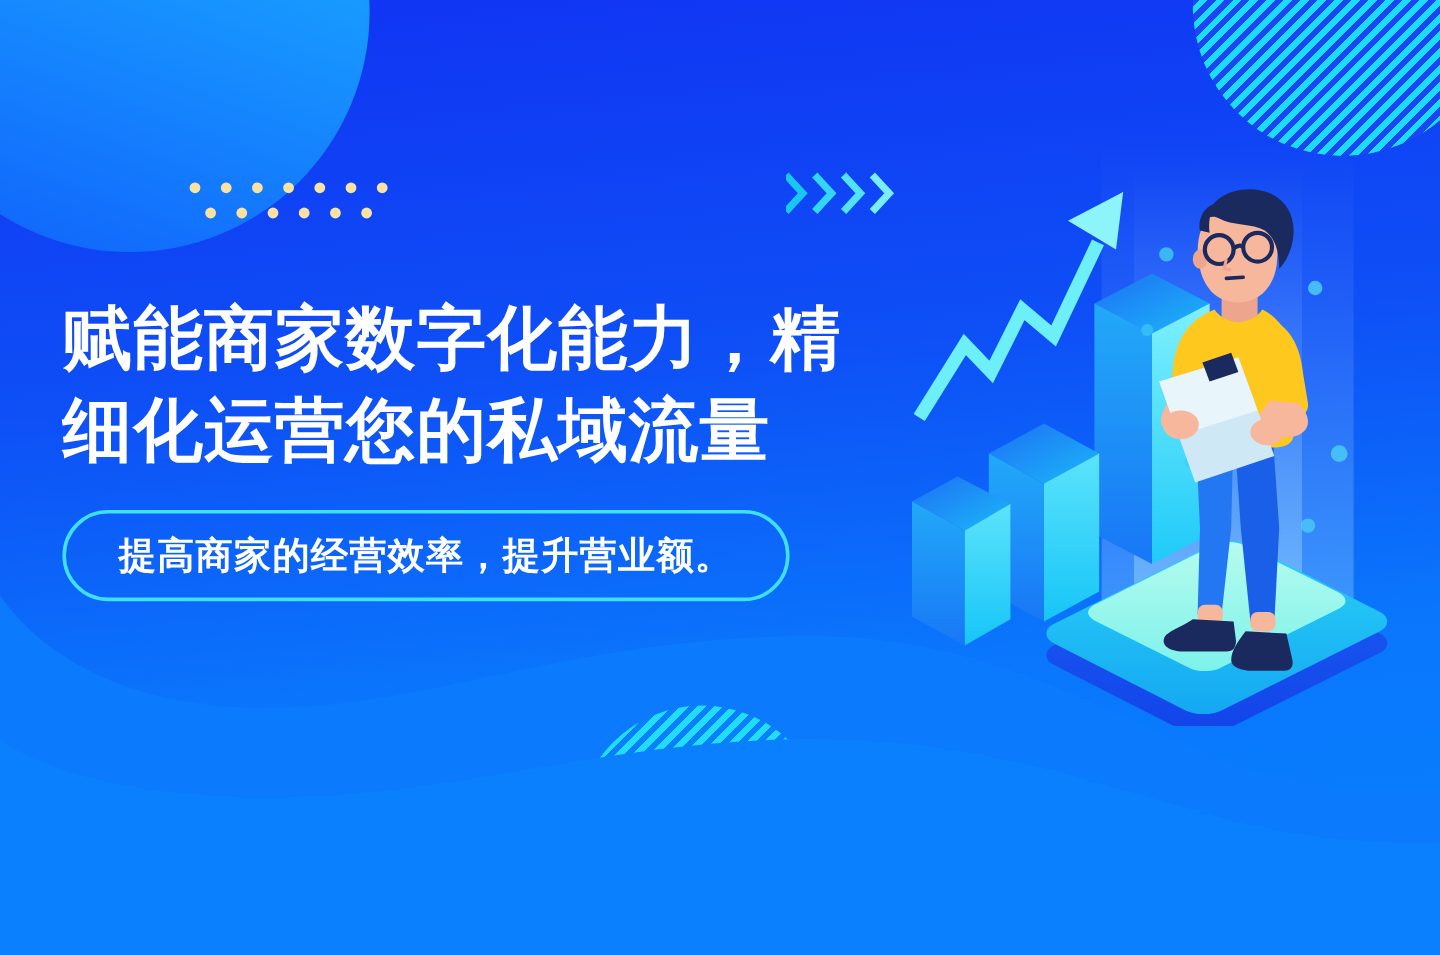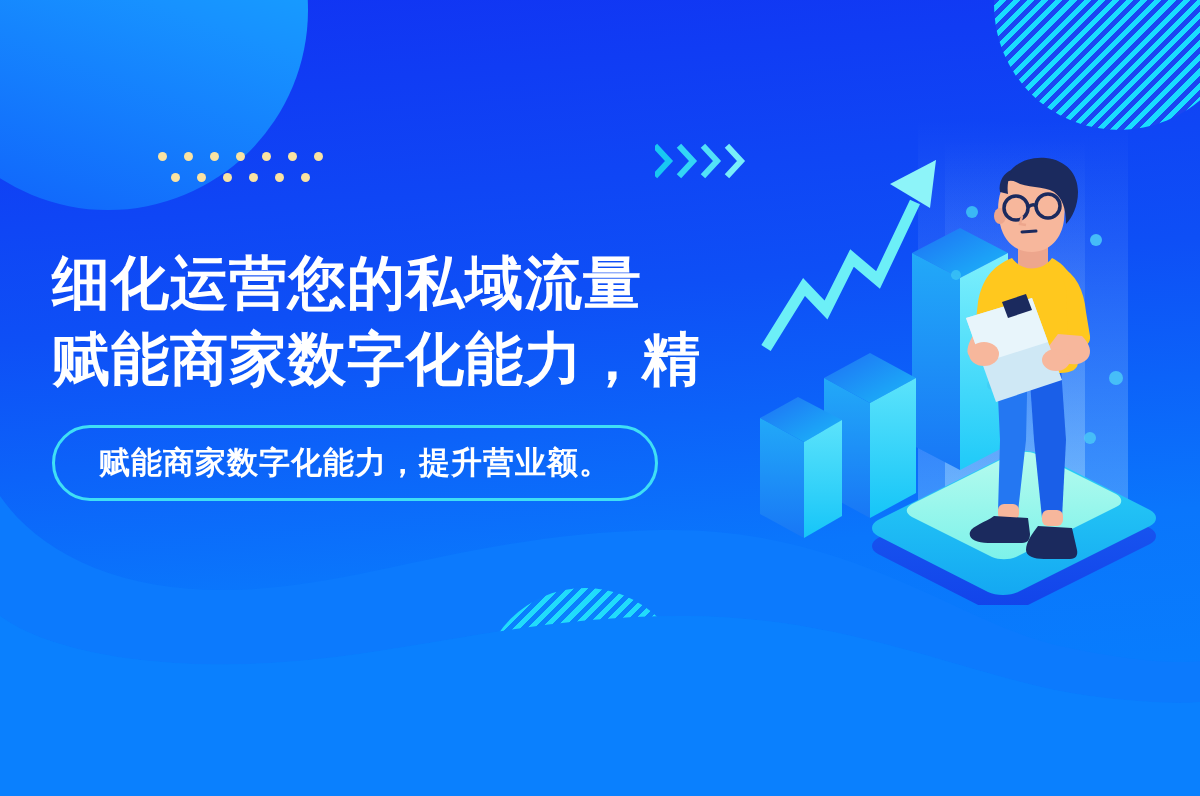--- a/index.html
+++ b/index.html
@@ -189,26 +189,26 @@
   </div>
 
   <svg class="chevrons" viewBox="0 0 100 40">
     <path d="M2,6 L14,19 L2,32" fill="none" stroke="#18c8f2" stroke-width="6" stroke-linecap="square"></path>
     <path d="M26,6 L38,19 L26,32" fill="none" stroke="#33d6f6" stroke-width="6" stroke-linecap="square"></path>
     <path d="M50,6 L62,19 L50,32" fill="none" stroke="#52e2f8" stroke-width="6" stroke-linecap="square"></path>
     <path d="M74,6 L86,19 L74,32" fill="none" stroke="#78eefa" stroke-width="6" stroke-linecap="square"></path>
   </svg>
 
   <h1 class="headline">
+    <span class="line">赋能商家数字化能力，精</span>
     <span class="line">细化运营您的私域流量</span>
-    <span class="line">赋能商家数字化能力，精</span>
   </h1>
 
   <div class="pill">
-    <span class="pill-text">赋能商家数字化能力，提升营业额。</span>
+    <span class="pill-text">提高商家的经营效率，提升营业额。</span>
   </div>
 
   <svg class="illustration" viewBox="0 0 440 465">
     <defs>
       <linearGradient id="barTopA" x1="0" y1="0" x2="1" y2="1">
         <stop offset="0%" stop-color="#1e6ff5"></stop>
           <stop offset="100%" stop-color="#1bb8f8"></stop>
       </linearGradient>
       <linearGradient id="barL" x1="0" y1="0" x2="0" y2="1">
         <stop offset="0%" stop-color="#22a9f8"></stop>

